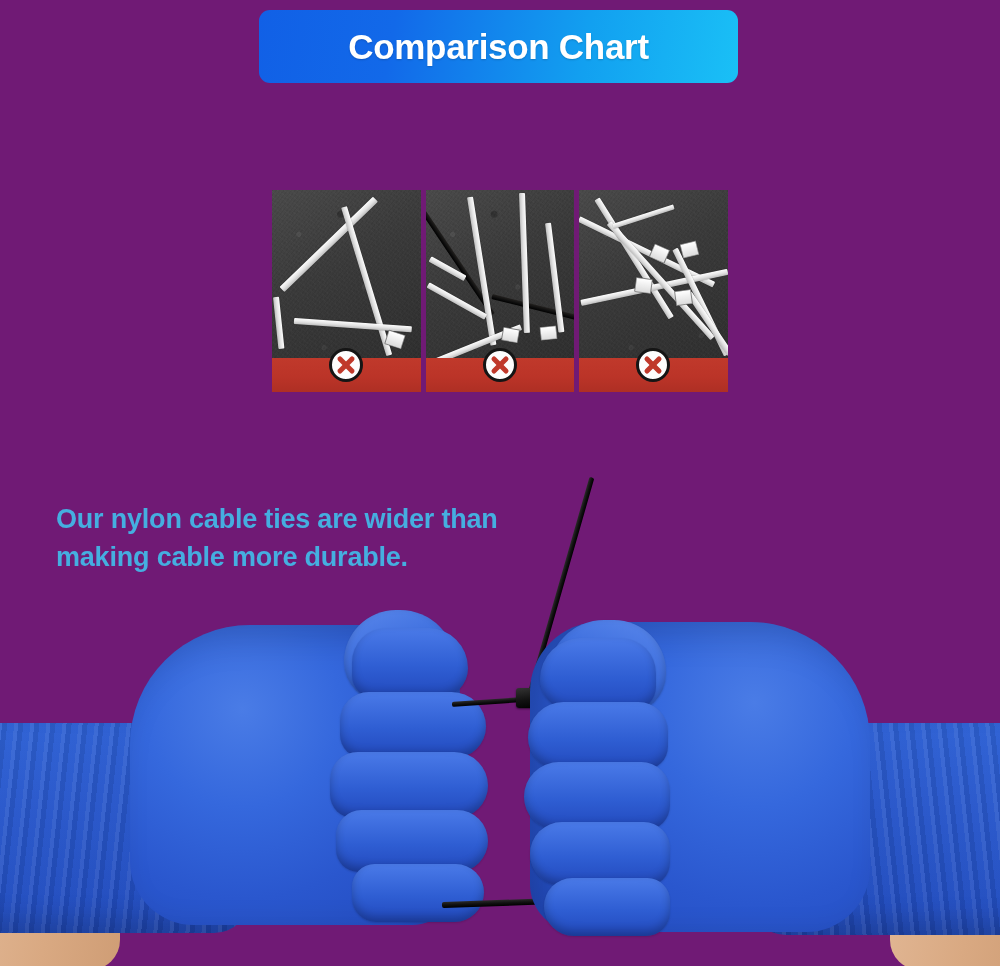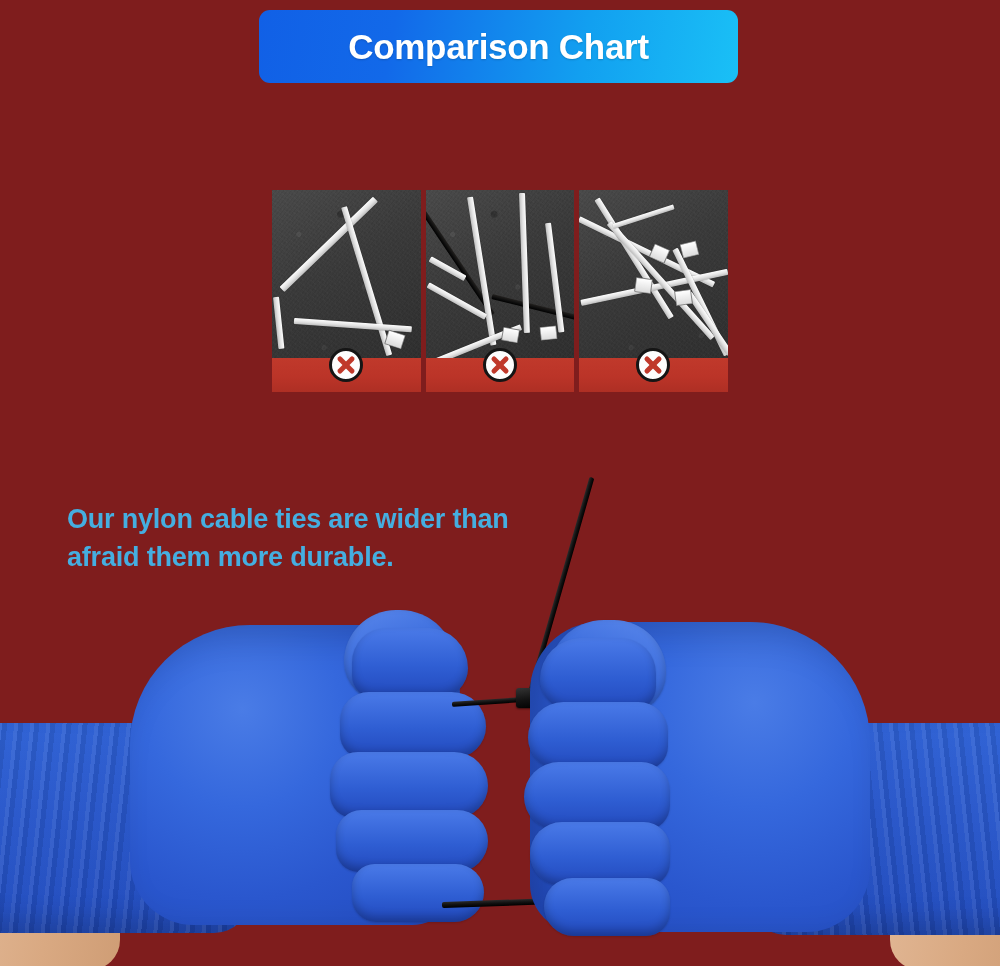--- a/index.html
+++ b/index.html
@@ -7,21 +7,21 @@
     padding: 0;
     background: #ffffff;
   }
   body {
     font-family: "Liberation Sans", sans-serif;
   }
   #page {
     position: relative;
     width: 1000px;
     height: 966px;
-    background: #7f1d1d;
+    background: #701a75;
     overflow: hidden;
   }
 
   
   #header-banner {
     position: absolute;
     left: 259px;
     top: 10px;
     width: 479px;
     height: 73px;
@@ -153,21 +153,20 @@
   #body-copy {
     position: absolute;
     left: 56px;
     top: 500px;
     width: 520px;
     color: #45aee0;
     font-size: 27px;
     font-weight: bold;
     line-height: 38px;
     letter-spacing: -0.2px;
-    margin-left: 11px;
   }
   #body-copy div { white-space: nowrap; }
 
   
   #hands-scene {
     position: absolute;
     left: 0;
     top: 470px;
     width: 1000px;
     height: 496px;
@@ -390,21 +389,21 @@
           <line x1="17" y1="5" x2="5" y2="17" stroke="#c0392b" stroke-width="5" stroke-linecap="round"></line>
         </svg>
       </div>
     </div>
 
   </div>
 
 
   <div id="body-copy">
     <div>Our nylon cable ties are wider than</div>
-    <div>afraid them more durable.</div>
+    <div>making cable more durable.</div>
   </div>
 
   <div id="hands-scene">
 
     <div class="scene-tie" style="left:528px; top:228px; width:232px; height:5px; transform:rotate(-74deg);"></div>
 
     <div class="wrist-skin" id="wrist-left"></div>
     <div class="wrist-skin" id="wrist-right"></div>
 
     <div class="glove" id="glove-left-cuff"></div>

